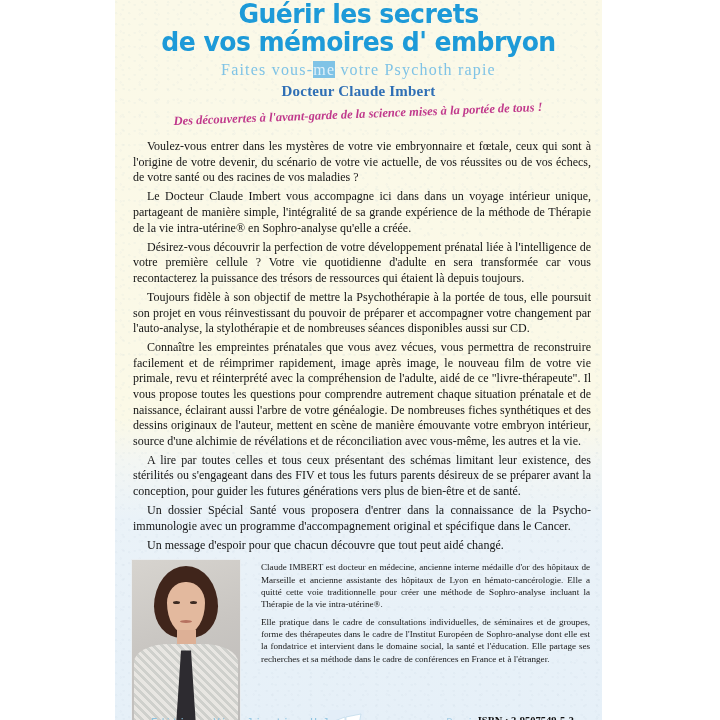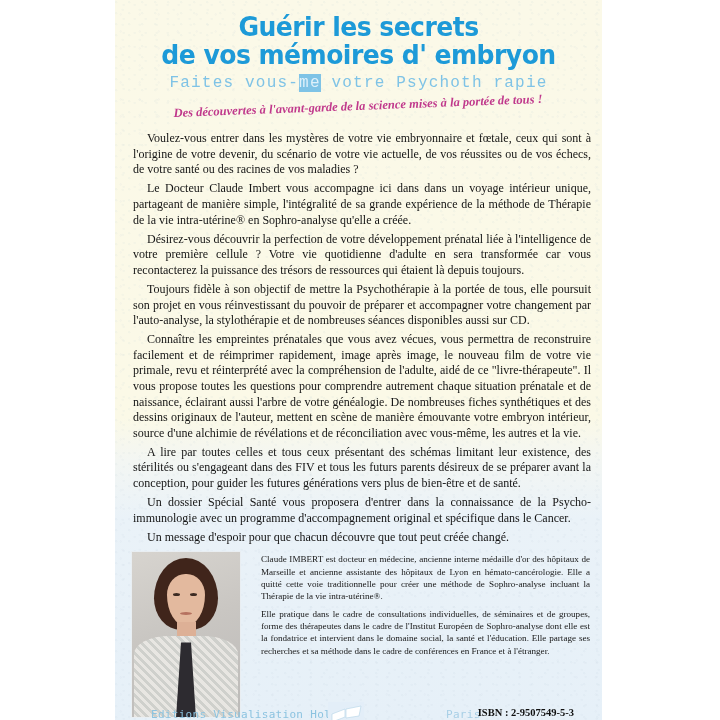--- a/index.html
+++ b/index.html
@@ -41,35 +41,34 @@
       radial-gradient(circle at 30% 85%, rgba(180,195,210,.08) 0 1px, transparent 1.4px);
     background-size: 13px 11px, 17px 15px, 11px 14px, 19px 17px;
     pointer-events: none;
     z-index: 0;
   }
   #cover > * { position: relative; z-index: 1; }
 
   
   .title-block {
     text-align: center;
-    padding-top: 13px;
   }
   .title-line {
     font-family: "DejaVu Sans", sans-serif;
     font-weight: bold;
     color: #1d9ad8;
     font-size: 27px;
     line-height: 1.02;
     letter-spacing: -0.6px;
     transform: scaleX(0.93);
   }
   .title-line.l2 { font-size: 27px; }
 
   .subtitle {
-    font-family: Liberation Mono, monospace;
+    font-family: Liberation Serif, serif;
     color: #7fc3e6;
     font-size: 16px;
     letter-spacing: 1.2px;
     margin-top: 6px;
     white-space: nowrap;
   }
   .subtitle .hl {
     background: #7fc3e6;
     color: #dff0fa;
   }
@@ -248,35 +247,36 @@
 <body>
 
 <div id="cover">
 
   <div class="title-block">
     <div class="title-line l1">Guérir les secrets</div>
     <div class="title-line l2">de vos mémoires d' embryon</div>
 
     <div class="subtitle"><span>Faites vous-</span><span class="hl">me</span><span> votre Psychoth rapie</span></div>
 
+    <div class="author-name">Docteur Claude Imbert</div>
   </div>
 
   <div class="tagline-wrap">
     <div class="tagline">Des découvertes à l'avant-garde de la science mises à la portée de tous !</div>
   </div>
 
   <div class="body-copy">
     <p>Voulez-vous entrer dans les mystères de votre vie embryonnaire et fœtale, ceux qui sont à l'origine de votre devenir, du scénario de votre vie actuelle, de vos réussites ou de vos échecs, de votre santé ou des racines de vos maladies ?</p>
     <p>Le Docteur Claude Imbert vous accompagne ici dans dans un voyage intérieur unique, partageant de manière simple, l'intégralité de sa grande expérience de la méthode de Thérapie de la vie intra-utérine® en Sophro-analyse qu'elle a créée.</p>
     <p>Désirez-vous découvrir la perfection de votre développement prénatal liée à l'intelligence de votre première cellule ? Votre vie quotidienne d'adulte en sera transformée car vous recontacterez la puissance des trésors de ressources qui étaient là depuis toujours.</p>
     <p>Toujours fidèle à son objectif de mettre la Psychothérapie à la portée de tous, elle poursuit son projet en vous réinvestissant du pouvoir de préparer et accompagner votre changement par l'auto-analyse, la stylothérapie et de nombreuses séances disponibles aussi sur CD.</p>
     <p>Connaître les empreintes prénatales que vous avez vécues, vous permettra de reconstruire facilement et de réimprimer rapidement, image après image, le nouveau film de votre vie primale, revu et réinterprété avec la compréhension de l'adulte, aidé de ce "livre-thérapeute". Il vous propose toutes les questions pour comprendre autrement chaque situation prénatale et de naissance, éclairant aussi l'arbre de votre généalogie. De nombreuses fiches synthétiques et des dessins originaux de l'auteur, mettent en scène de manière émouvante votre embryon intérieur, source d'une alchimie de révélations et de réconciliation avec vous-même, les autres et la vie.</p>
     <p>A lire par toutes celles et tous ceux présentant des schémas limitant leur existence, des stérilités ou s'engageant dans des FIV et tous les futurs parents désireux de se préparer avant la conception, pour guider les futures générations vers plus de bien-être et de santé.</p>
     <p>Un dossier Spécial Santé vous proposera d'entrer dans la connaissance de la Psycho-immunologie avec un programme d'accompagnement original et spécifique dans le Cancer.</p>
-    <p>Un message d'espoir pour que chacun découvre que tout peut créée changé.</p>
+    <p>Un message d'espoir pour que chacun découvre que tout peut aidé changé.</p>
   </div>
 
   <div class="bio-row">
     <div class="photo">
       <div class="bg"></div>
       <div class="hair"></div>
       <div class="face"></div>
       <div class="eye-l"></div>
       <div class="eye-r"></div>
       <div class="mouth"></div>

